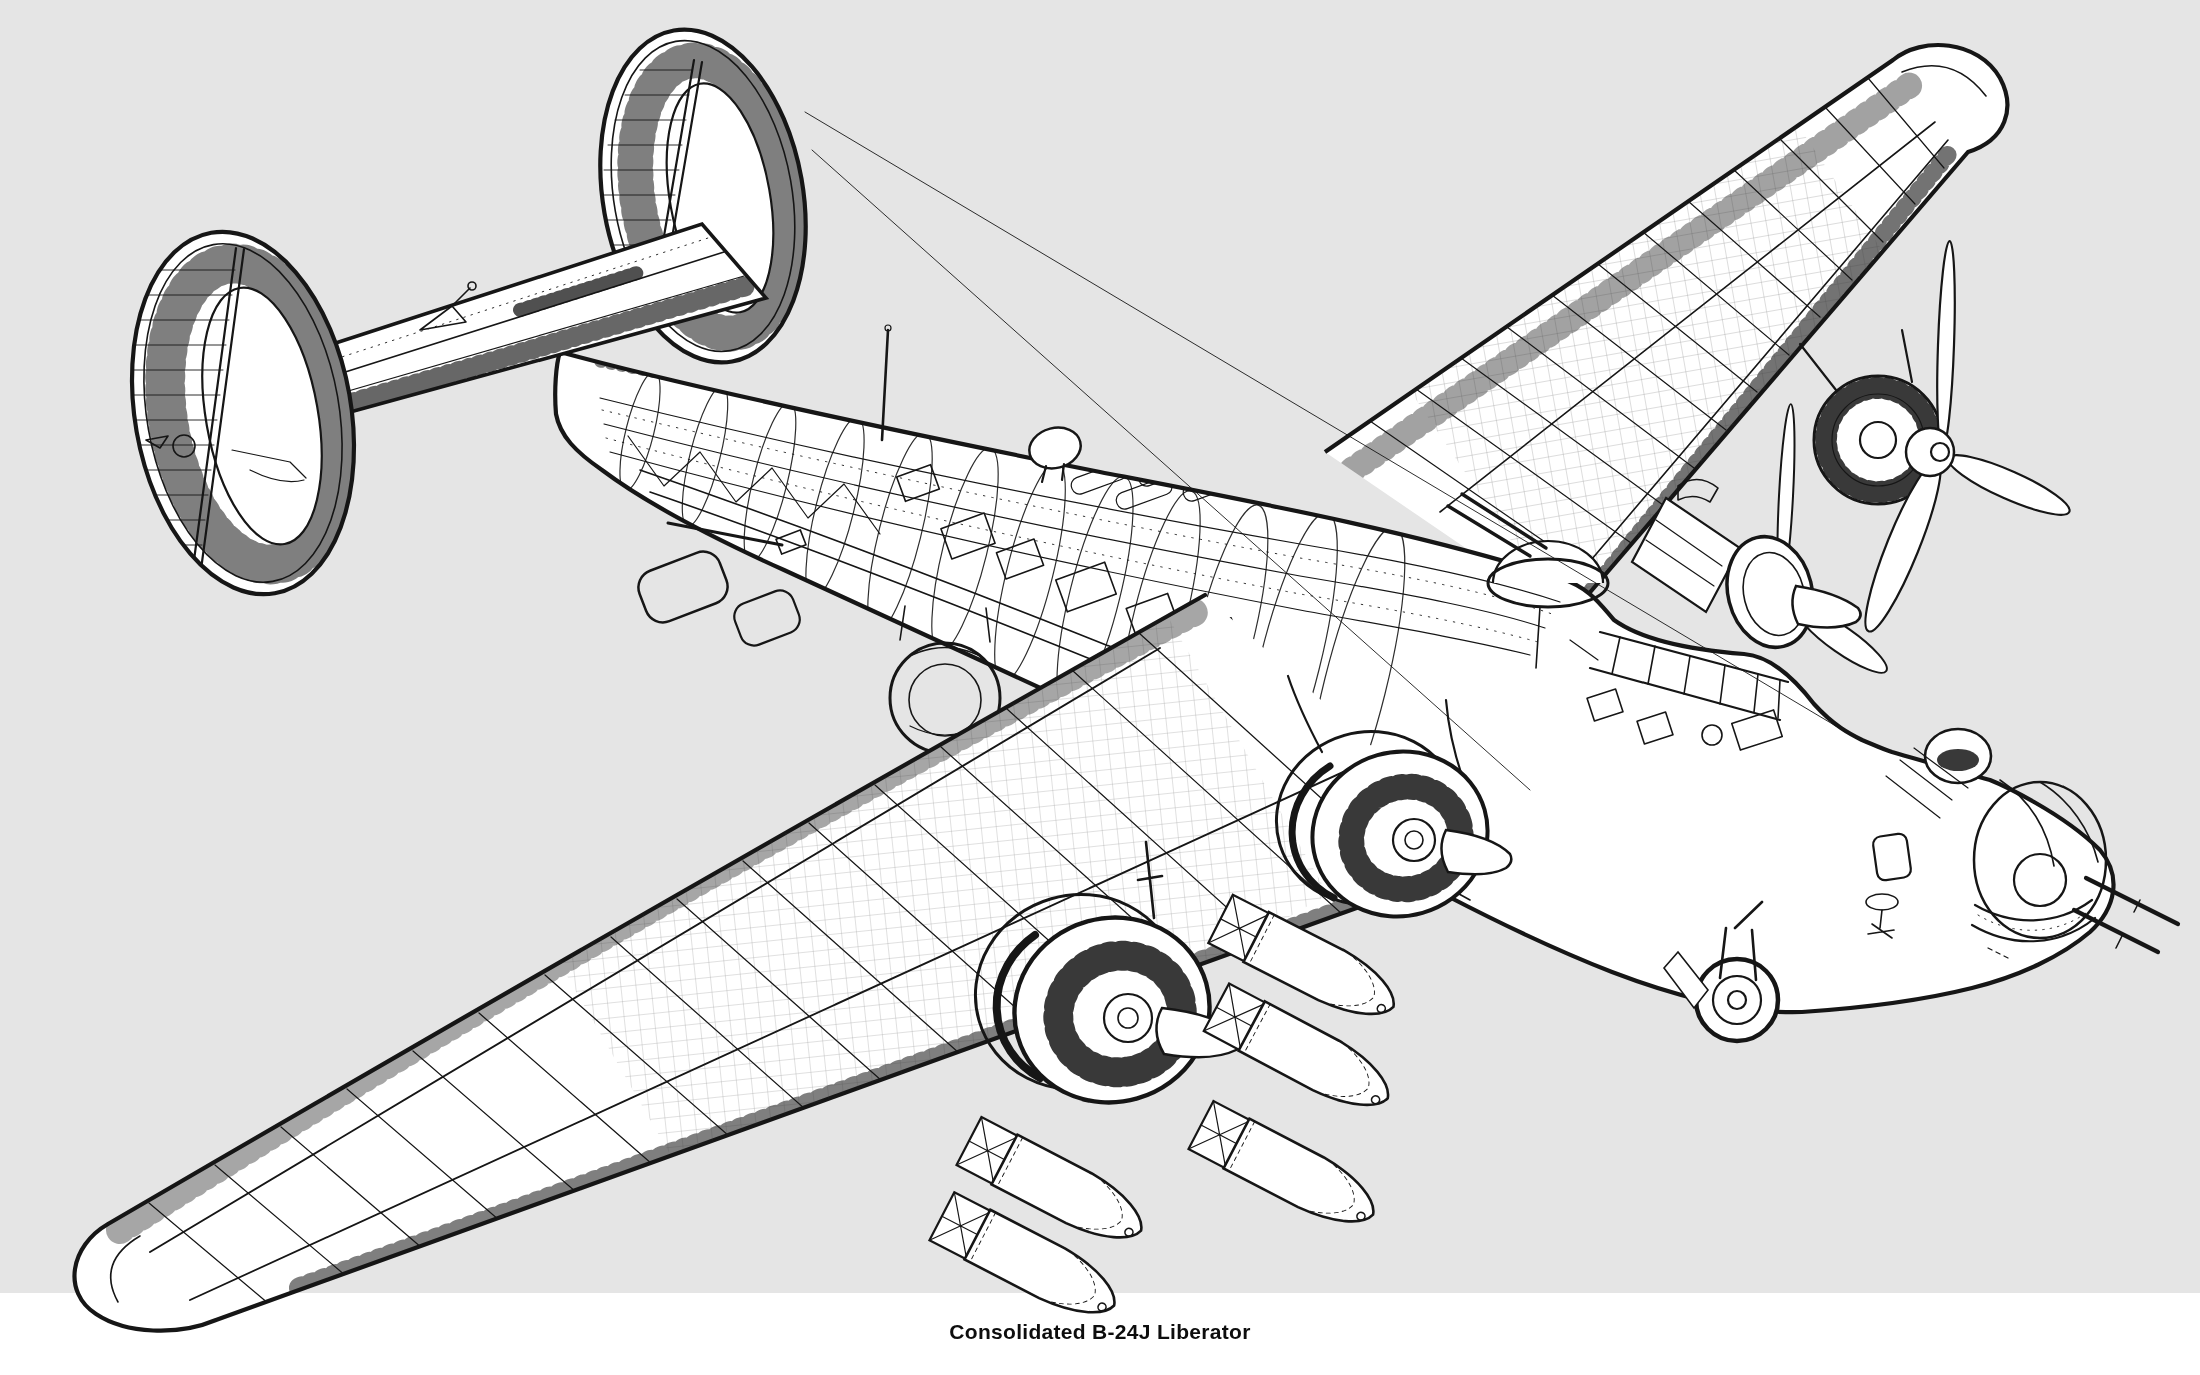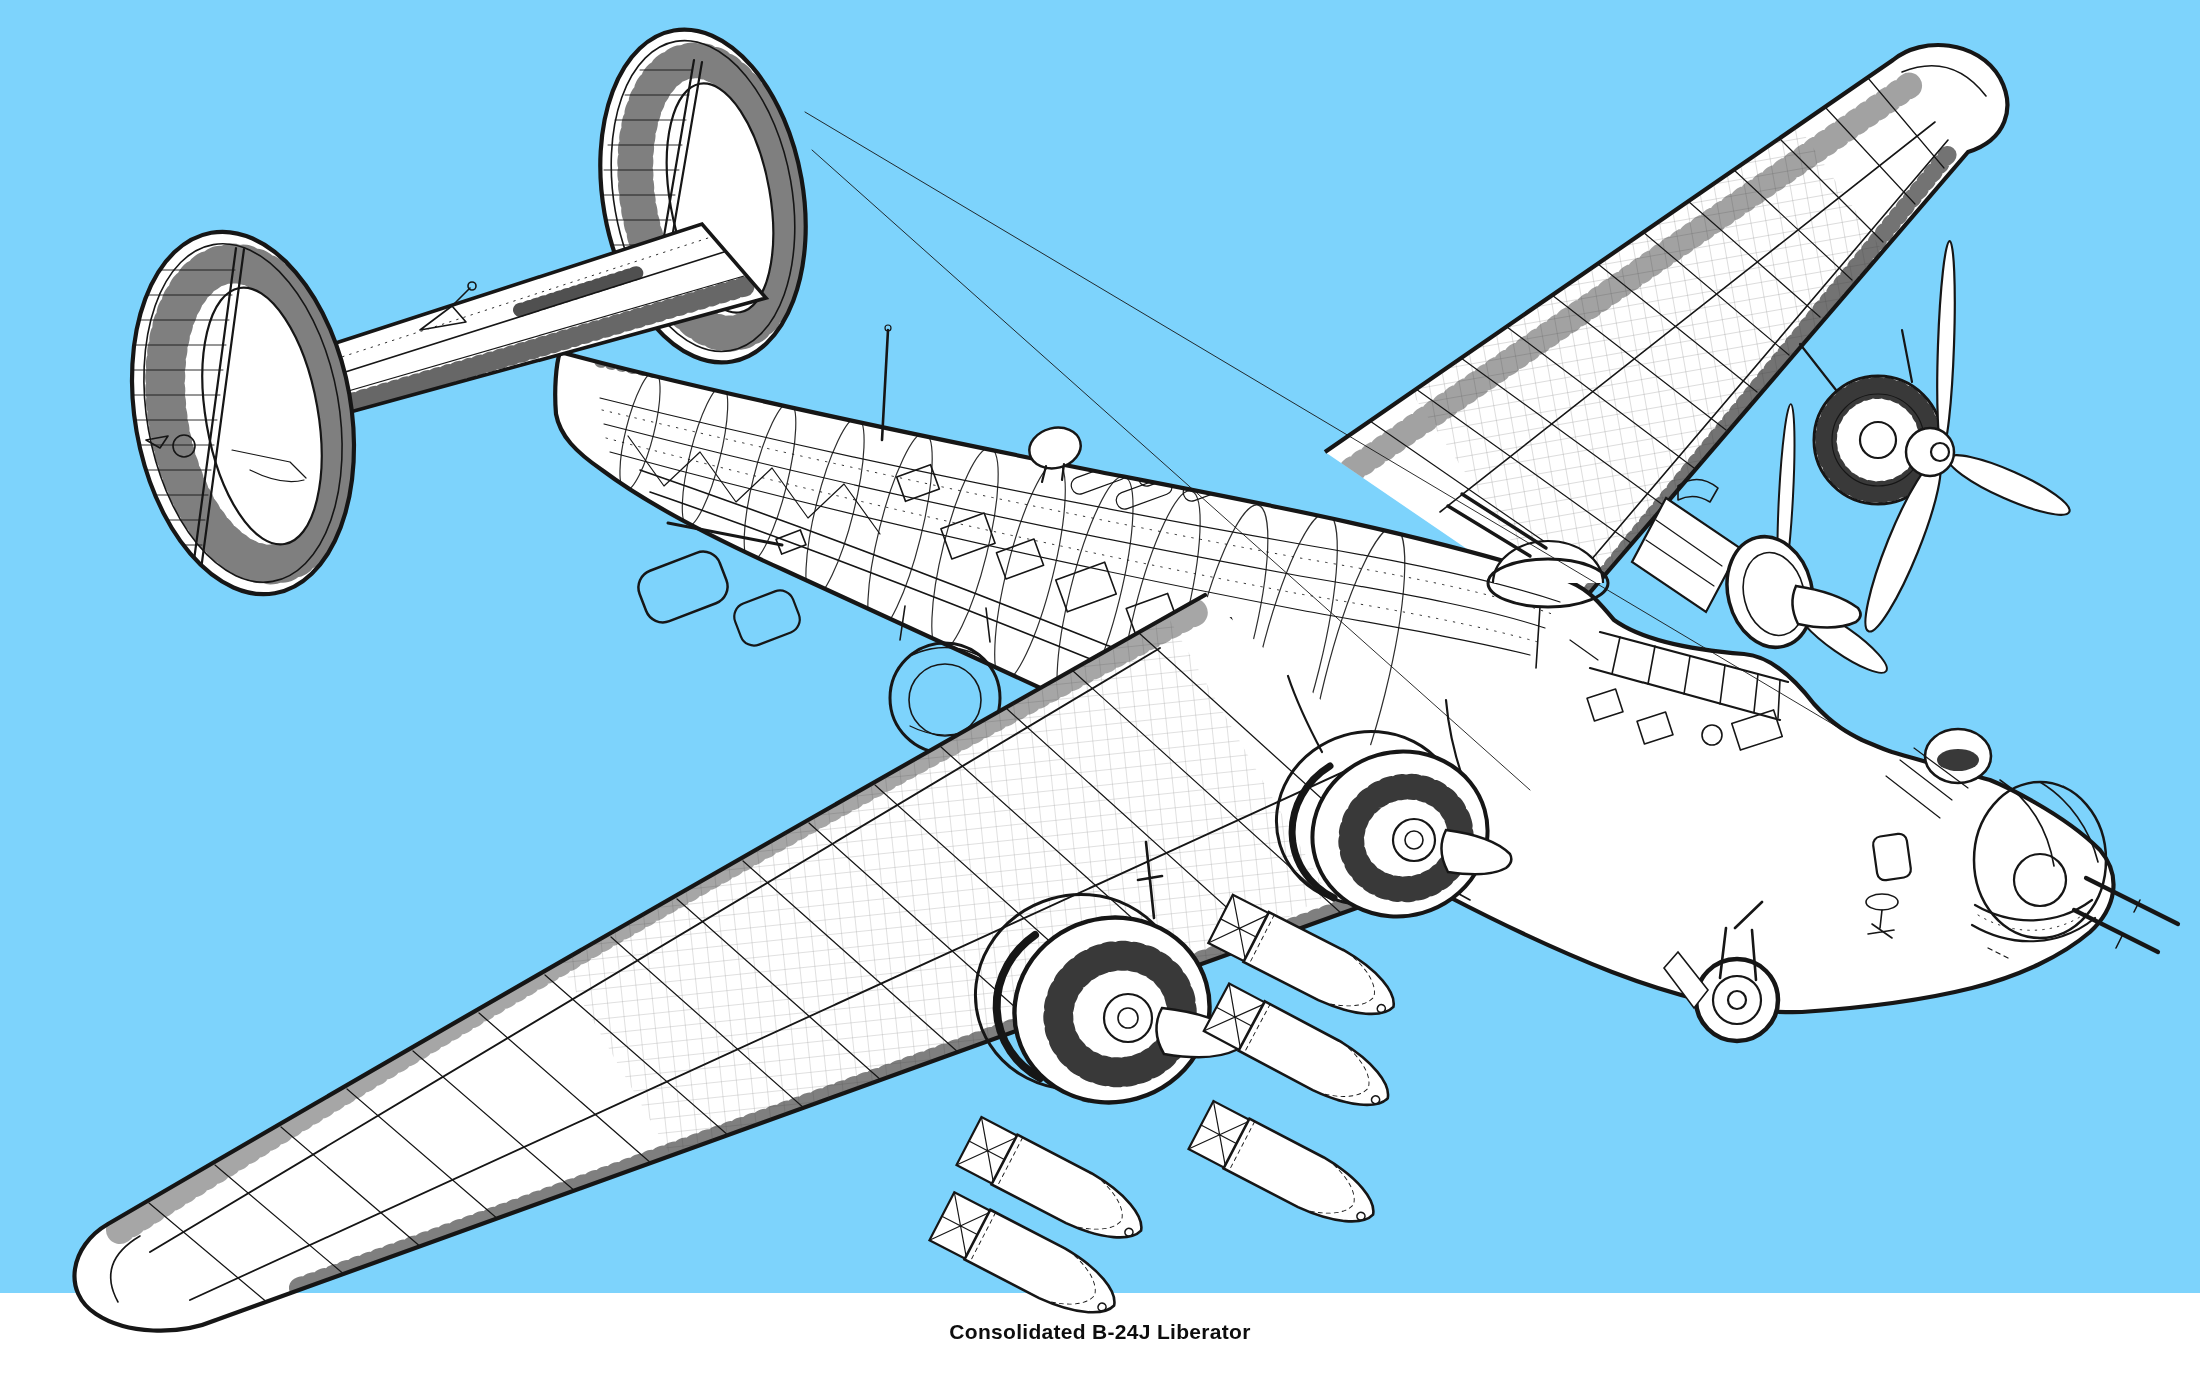--- a/index.html
+++ b/index.html
@@ -1,16 +1,16 @@
 <!DOCTYPE html>
 <html><head>
 <meta charset="utf-8">
 <style>
   html,body{margin:0;padding:0;background:#ffffff;width:2200px;height:1375px;overflow:hidden}
-  #stage{position:relative;width:2200px;height:1293px;background:#7dd3fc;font-family:Liberation Sans, sans-serif}
+  #stage{position:relative;width:2200px;height:1293px;background:#e5e5e5;font-family:Liberation Sans, sans-serif}
   #drawing{position:absolute;left:0;top:0}
   svg *{vector-effect:none}
   .ln{stroke:#161616;fill:none;stroke-linecap:round;stroke-linejoin:round}
   .w{fill:#ffffff;stroke:#161616}
   .s05{stroke-width:.9}.s1{stroke-width:1.2}.s15{stroke-width:1.6}.s2{stroke-width:2.2}
   .s3{stroke-width:3}.s4{stroke-width:4.2}
   .caption{position:absolute;left:0;right:0;top:1320px;text-align:center;
     font-size:21px;font-weight:700;color:#0d0d0d;letter-spacing:.3px}
 </style>
 </head>

